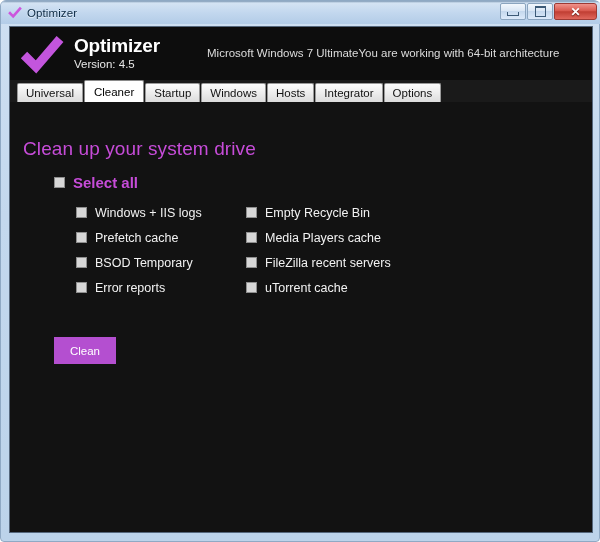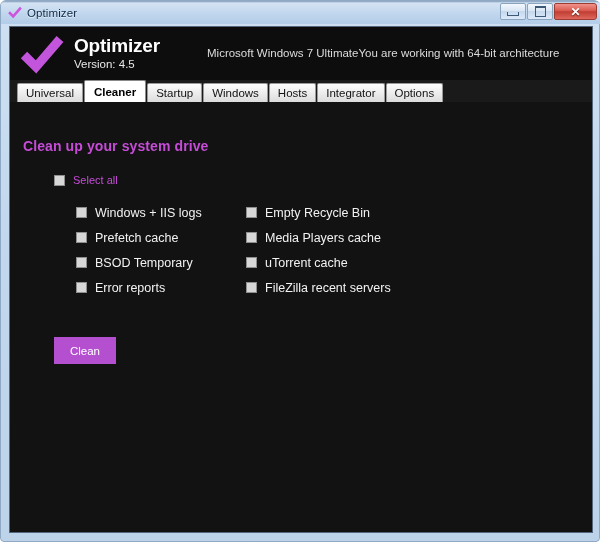--- a/index.html
+++ b/index.html
@@ -186,57 +186,57 @@
     background: linear-gradient(to bottom, #fdfdfd 0%, #ebebeb 55%, #dcdcdc 100%);
     border: 1px solid #9a9a9a;
     border-bottom: none;
     margin-right: 1px;
     border-radius: 2px 2px 0 0;
   }
   .tab.active {
     height: 22px;
     background: #ffffff;
     border-color: #8a8a8a;
-    font-weight: bold;
+    font-weight: normal;
     color: #000000;
     padding: 0 9px;
   }
 
   
   .content {
     position: absolute;
     left: 0;
     top: 75px;
     width: 582px;
     height: 430px;
     background: #121212;
     box-sizing: border-box;
     padding: 0;
   }
   .page-title {
     position: absolute;
     left: 13px;
     top: 36px;
-    font-size: 14px;
-    font-weight: bold;
+    font-size: 19px;
+    font-weight: normal;
     color: #c64cd8;
     letter-spacing: 0.1px;
   }
 
   .selectall-row {
     position: absolute;
     left: 44px;
     top: 72px;
     display: flex;
     align-items: center;
   }
   .selectall-row .cb-label {
     color: #c64cd8;
-    font-size: 11px;
-    font-weight: normal;
+    font-size: 15px;
+    font-weight: bold;
     margin-left: 8px;
   }
 
   .col {
     position: absolute;
   }
   .col-left  { left: 66px; top: 98px; }
   .col-right { left: 236px; top: 98px; }
 
   .cb-row {
@@ -376,25 +376,25 @@
         <div class="cb-row">
           <span class="cb-box"></span>
           <span class="cb-text">Empty Recycle Bin</span>
         </div>
         <div class="cb-row">
           <span class="cb-box"></span>
           <span class="cb-text">Media Players cache</span>
         </div>
         <div class="cb-row">
           <span class="cb-box"></span>
+          <span class="cb-text">FileZilla recent servers</span>
+        </div>
+        <div class="cb-row">
+          <span class="cb-box"></span>
           <span class="cb-text">uTorrent cache</span>
-        </div>
-        <div class="cb-row">
-          <span class="cb-box"></span>
-          <span class="cb-text">FileZilla recent servers</span>
         </div>
       </div>
 
       <button class="clean-button">Clean</button>
 
     </div>
   </div>
 </div>
 
 </body></html>

